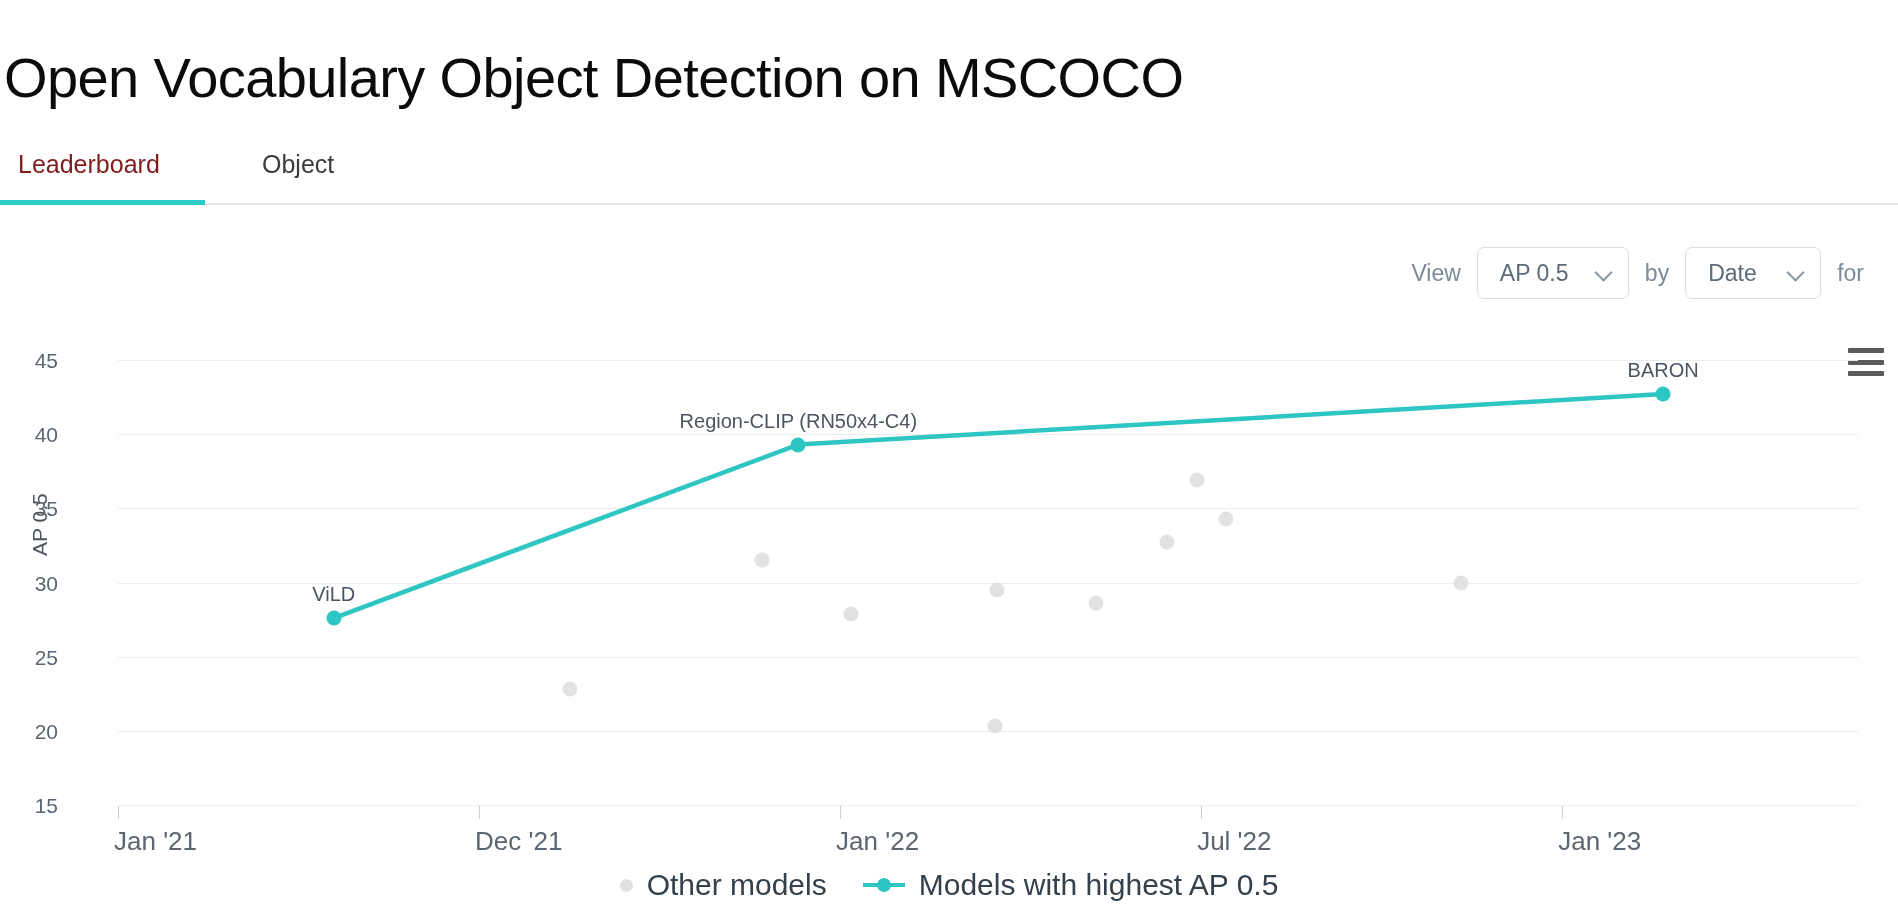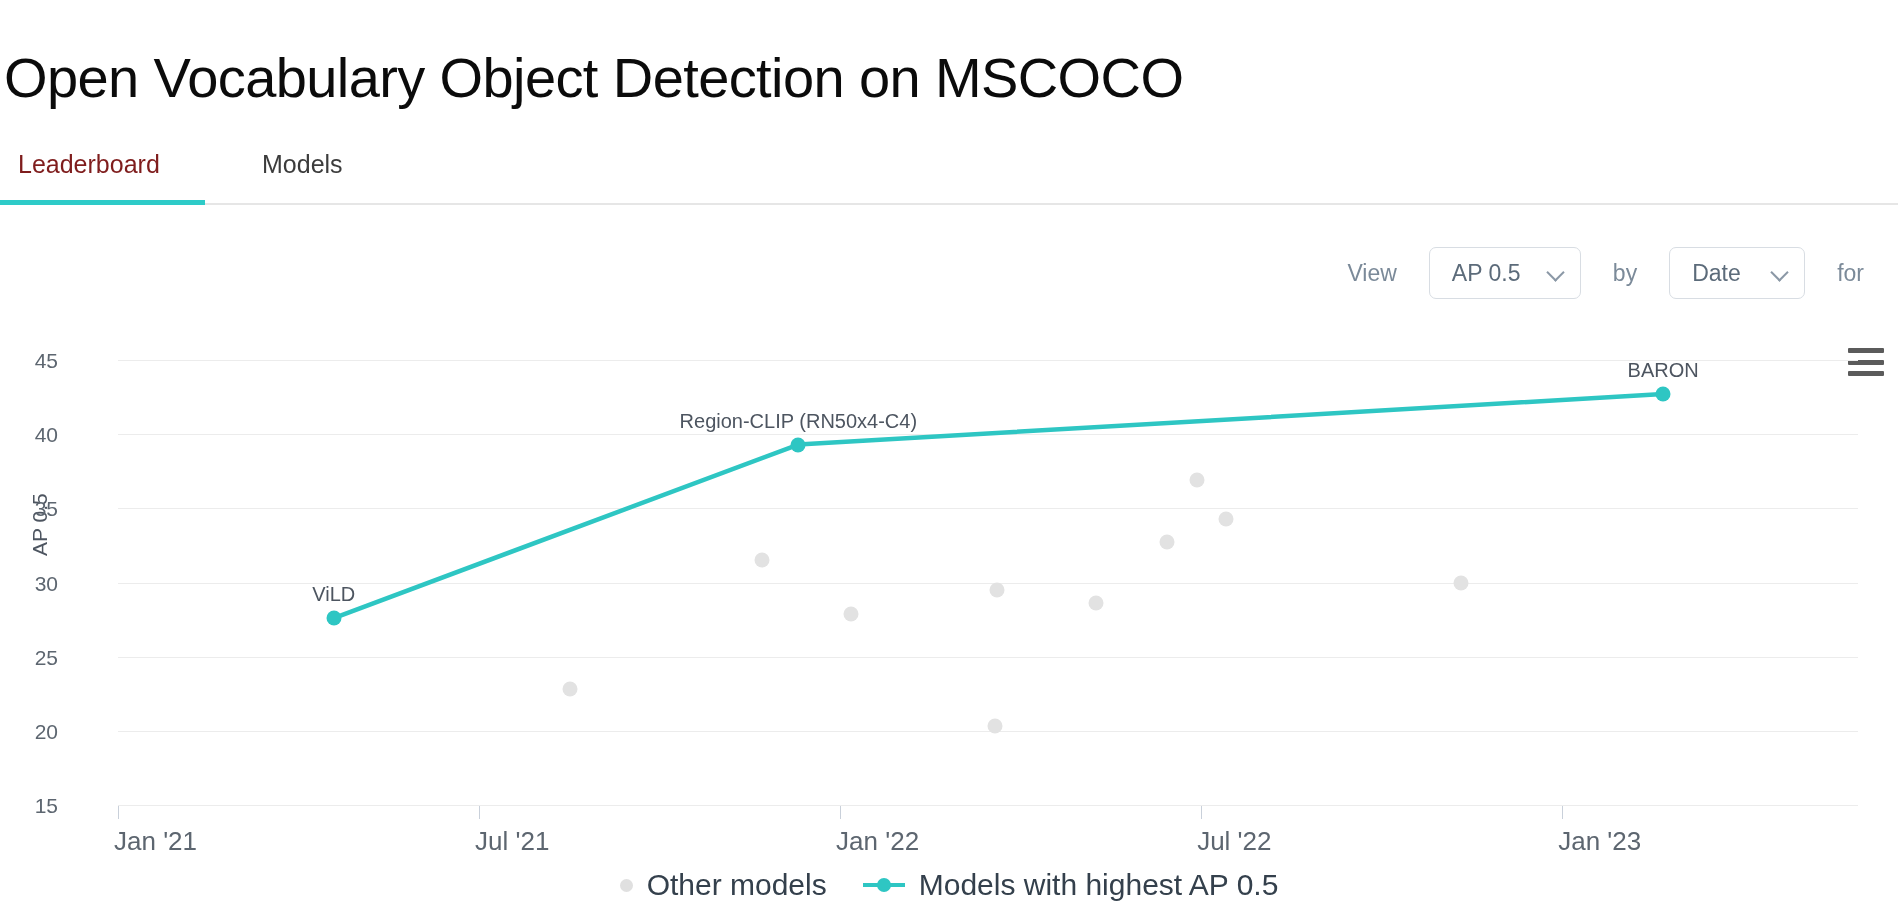--- a/index.html
+++ b/index.html
@@ -57,21 +57,21 @@
 
   
   .controls {
     position: absolute;
     left: 0; top: 240px;
     width: 1898px; height: 66px;
     display: flex;
     align-items: center;
     justify-content: flex-end;
     padding-right: 18px;
-    gap: 16px;
+    gap: 0;
     text-align: right;
   }
   .ctl-word {
     font-size: 23px;
     color: #7b8a99;
     margin: 0 16px;
     white-space: nowrap;
   }
   .select {
     height: 52px;
@@ -259,21 +259,21 @@
 </head>
 <body>
 
 <div class="page">
 
   <h1 class="page-title">Open Vocabulary Object Detection on MSCOCO</h1>
 
   <div class="tabbar">
     <div class="rule"></div>
     <button class="tab tab-0">Leaderboard</button>
-    <button class="tab tab-1">Models</button>
+    <button class="tab tab-1">Object</button>
     <div class="tab-underline"></div>
   </div>
 
   <div class="controls">
     <span class="ctl-word">View</span>
     <div class="select sel-metric">
       <span>AP 0.5</span>
       <span class="chev"></span>
     </div>
     <span class="ctl-word">by</span>
@@ -306,21 +306,21 @@
         <div class="ytick" style="top: 222.5px;">30</div>
         <div class="gridline" style="top: 148.333px;"></div>
         <div class="ytick" style="top: 148.333px;">35</div>
         <div class="gridline" style="top: 74.1667px;"></div>
         <div class="ytick" style="top: 74.1667px;">40</div>
         <div class="gridline" style="top: 0px;"></div>
         <div class="ytick" style="top: 0px;">45</div>
         <div class="xtickmark" style="left: 0px;"></div>
         <div class="xtick" style="left: -4px;">Jan '21</div>
         <div class="xtickmark" style="left: 361.05px;"></div>
-        <div class="xtick" style="left: 357.05px;">Jul '21</div>
+        <div class="xtick" style="left: 357.05px;">Dec '21</div>
         <div class="xtickmark" style="left: 722.1px;"></div>
         <div class="xtick" style="left: 718.1px;">Jan '22</div>
         <div class="xtickmark" style="left: 1083.15px;"></div>
         <div class="xtick" style="left: 1079.15px;">Jul '22</div>
         <div class="xtickmark" style="left: 1444.2px;"></div>
         <div class="xtick" style="left: 1440.2px;">Jan '23</div>
         <div class="dot-other" style="left: 452.4px; top: 329.3px;"></div>
         <div class="dot-other" style="left: 643.8px; top: 200.25px;"></div>
         <div class="dot-other" style="left: 732.54px; top: 253.65px;"></div>
         <div class="dot-other" style="left: 878.7px; top: 229.917px;"></div>

